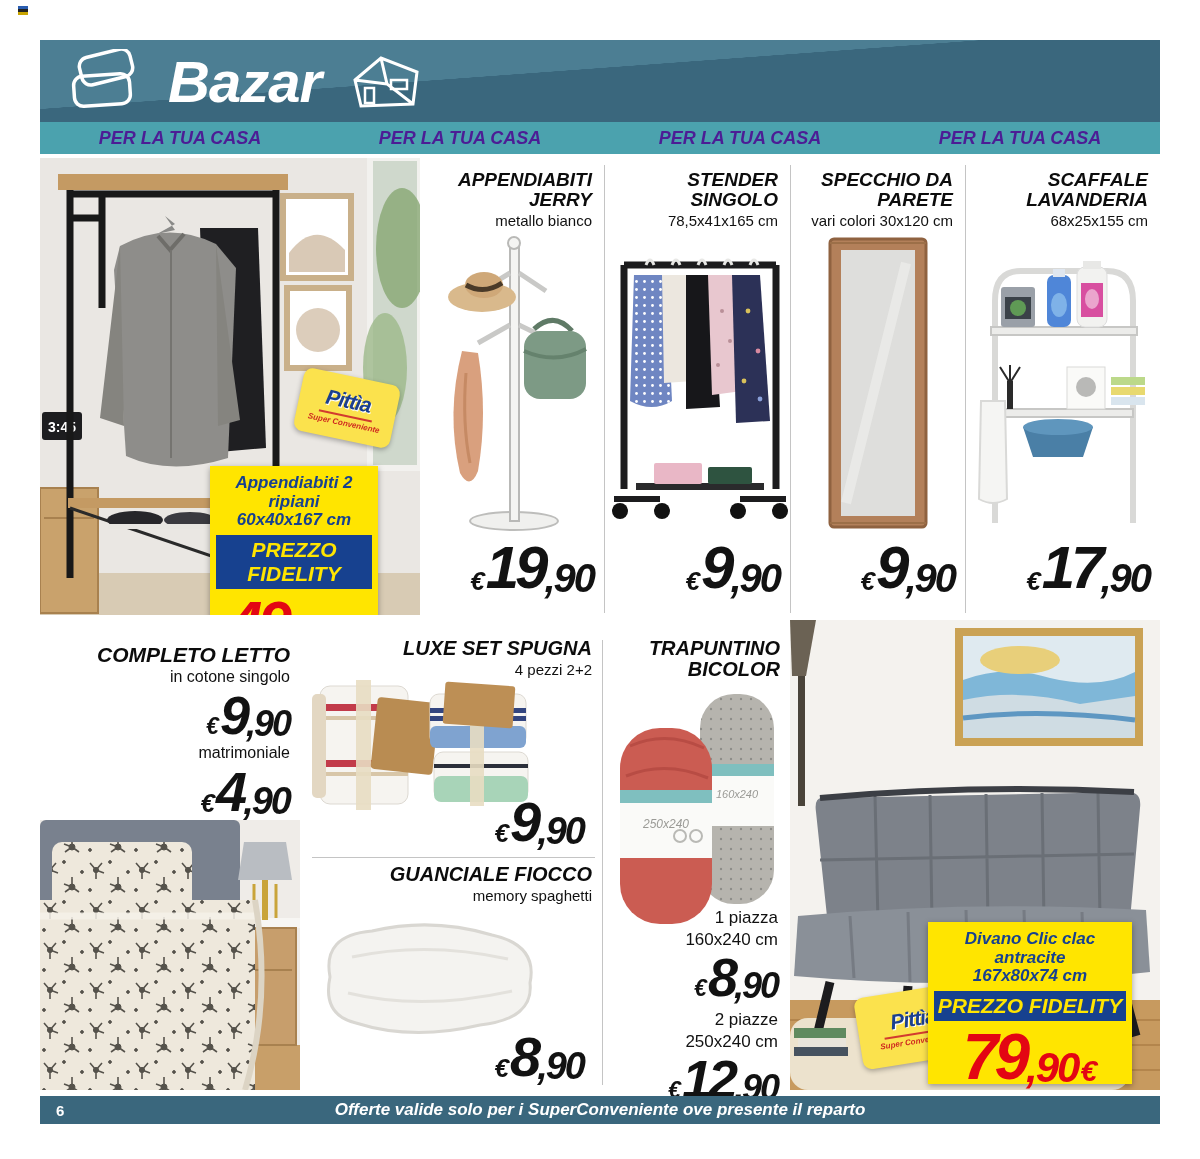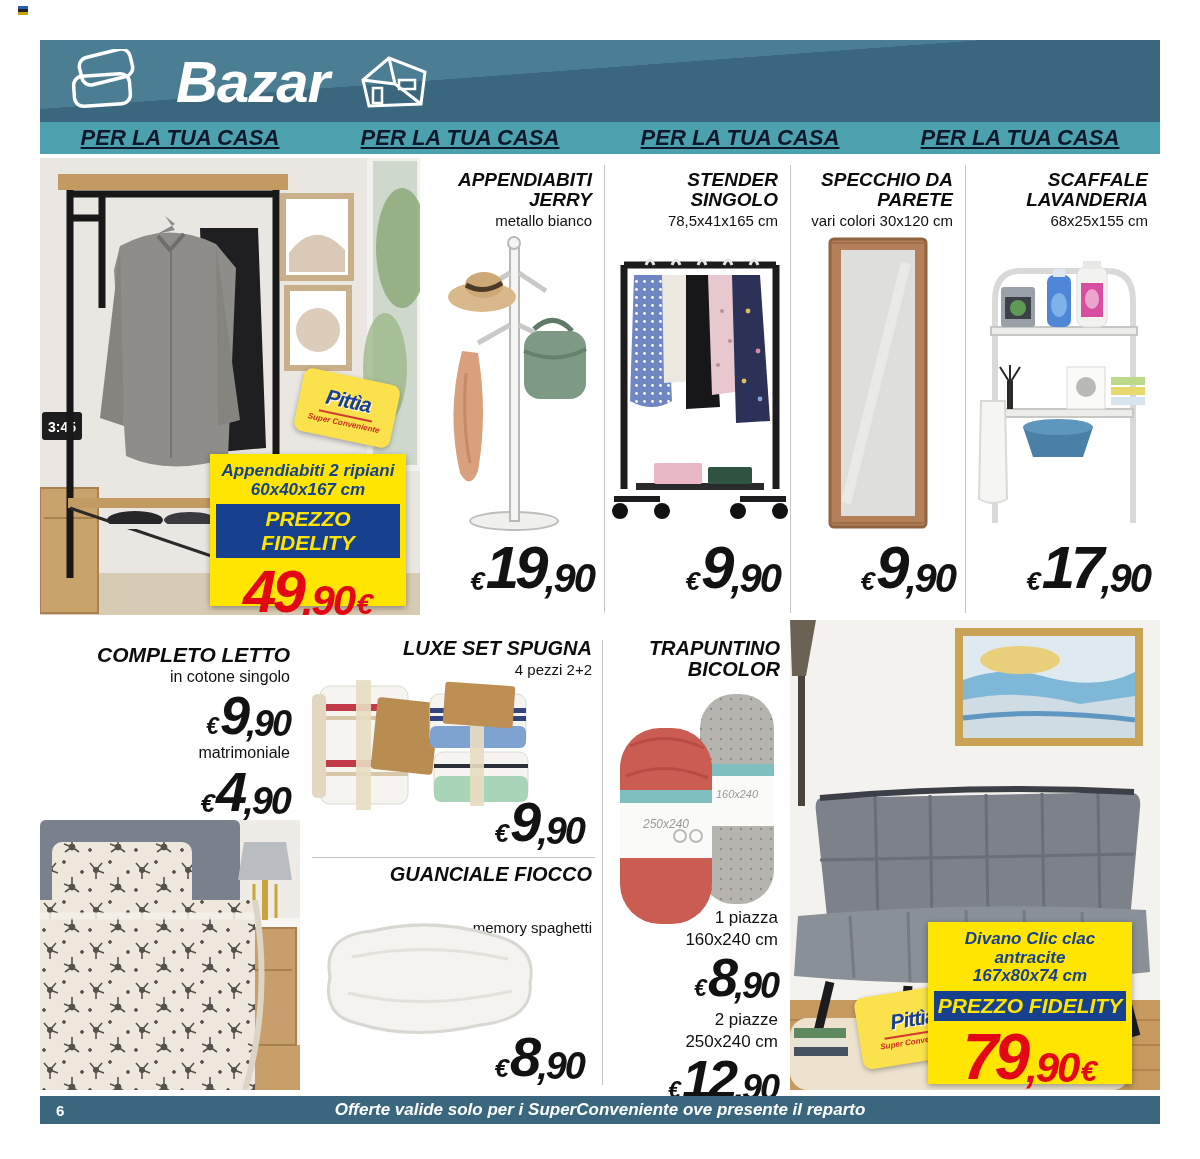--- a/index.html
+++ b/index.html
@@ -4,25 +4,25 @@
 <style>
   html,body{margin:0;padding:0;background:#fff;}
   .page{position:relative;width:1200px;height:1159px;background:#ffffff;overflow:hidden;
         font-family:"Liberation Sans",sans-serif;color:#121212;}
   
   .regmark{position:absolute;left:18px;top:6px;width:10px;height:9px;display:flex;flex-direction:column;}
   .regmark i{flex:1;}
   .header{position:absolute;left:40px;top:40px;width:1120px;height:82px;
           background:linear-gradient(to bottom right,#4c7e93 0%,#4c7e93 42%,#3a677d 42.2%,#3a677d 100%);
           display:flex;align-items:center;}
-  .bazar-title{font-size:58px;font-weight:700;font-style:italic;color:#fff;letter-spacing:-1px;margin-left:26px;}
+  .bazar-title{font-size:58px;font-weight:700;font-style:italic;color:#fff;letter-spacing:-1px;margin-left:18px;}
   .hdr-icon{margin-left:26px;display:flex;align-items:center;}
   .strip{position:absolute;left:40px;top:122px;width:1120px;height:32px;background:#4ba2ae;
          display:flex;align-items:center;justify-content:space-around;}
-  .strip span{color:#0f172a;font-weight:700;font-style:italic;font-size:22px;letter-spacing:0;text-decoration:underline;}
+  .strip span{color:#4c1d95;font-weight:700;font-style:italic;font-size:18px;letter-spacing:0;}
   
   .ptitle{font-weight:700;font-style:italic;font-size:19px;line-height:1.05;text-align:right;color:#0c0c0c;}
   .psub{font-size:15px;text-align:right;color:#111;margin-top:2px;}
   .price{font-style:italic;font-weight:700;color:#121212;white-space:nowrap;line-height:1;display:flex;align-items:flex-end;}
   .price .eur{font-size:26px;margin-right:1px;padding-bottom:4px;}
   .price .int{font-size:60px;letter-spacing:-4px;}
   .price .cents{font-size:40px;letter-spacing:-2px;}
   .price.red{color:#e30613;align-items:flex-end;}
   .price.red .int{font-size:60px;}
   .price.red .cents{font-size:42px;}
@@ -130,21 +130,21 @@
       <ellipse cx="150" cy="362" rx="26" ry="8" fill="#3a3a40"></ellipse>
       <rect x="68" y="366" width="112" height="5" fill="#e8e6e2"></rect>
     </svg>
 
     <div class="pittia" style="left:258px;top:218px;width:98px;height:64px;transform:rotate(12deg)">
       <span class="brand">Pittìa</span>
       <span class="tag"></span>
       <span class="sub">Super Conveniente</span>
     </div>
 
-    <div class="ybox" style="left:170px;top:296px;width:196px;height:152px">
+    <div class="ybox" style="left:170px;top:308px;width:168px;height:152px">
       <span class="yname">Appendiabiti 2 ripiani</span>
       <span class="yname">60x40x167 cm</span>
       <span class="yband">PREZZO FIDELITY</span>
       <span class="price red">
         <span class="int">49</span>
         <span class="cents">,90</span>
         <span class="eur-after">€</span>
       </span>
     </div>
   </div>
@@ -354,21 +354,21 @@
       </g>
     </svg>
     <span class="price" style="position:absolute;right:14px;bottom:4px">
       <span class="eur">€</span>
       <span class="int" style="font-size:56px">9</span>
       <span class="cents" style="font-size:38px">,90</span>
     </span>
   </div>
 
   <div style="position:absolute;left:312px;top:862px;width:286px;height:225px">
-    <div style="position:absolute;top:2px;right:6px;display:flex;flex-direction:column;align-items:flex-end;gap:32px;">
+    <div style="position:absolute;top:2px;right:6px;display:flex;flex-direction:column;align-items:flex-end;">
       <span class="ptitle" style="font-size:20px">GUANCIALE FIOCCO</span>
       <span class="psub">memory spaghetti</span>
     </div>
     <svg width="230" height="140" viewBox="0 0 230 140" style="position:absolute;left:0;top:45px">
       <path d="M18 70 Q10 28 60 24 Q120 10 180 28 Q226 38 218 76 Q222 112 168 118 Q100 134 44 116 Q10 108 18 70 Z" fill="#f4f3f0" stroke="#d9d7d2" stroke-width="3"></path>
       <path d="M40 50 Q115 34 196 52 M36 86 Q110 104 200 84" fill="none" stroke="#e3e1dc" stroke-width="3"></path>
     </svg>
     <span class="price" style="position:absolute;right:14px;bottom:2px">
       <span class="eur">€</span>
       <span class="int" style="font-size:56px">8</span>

